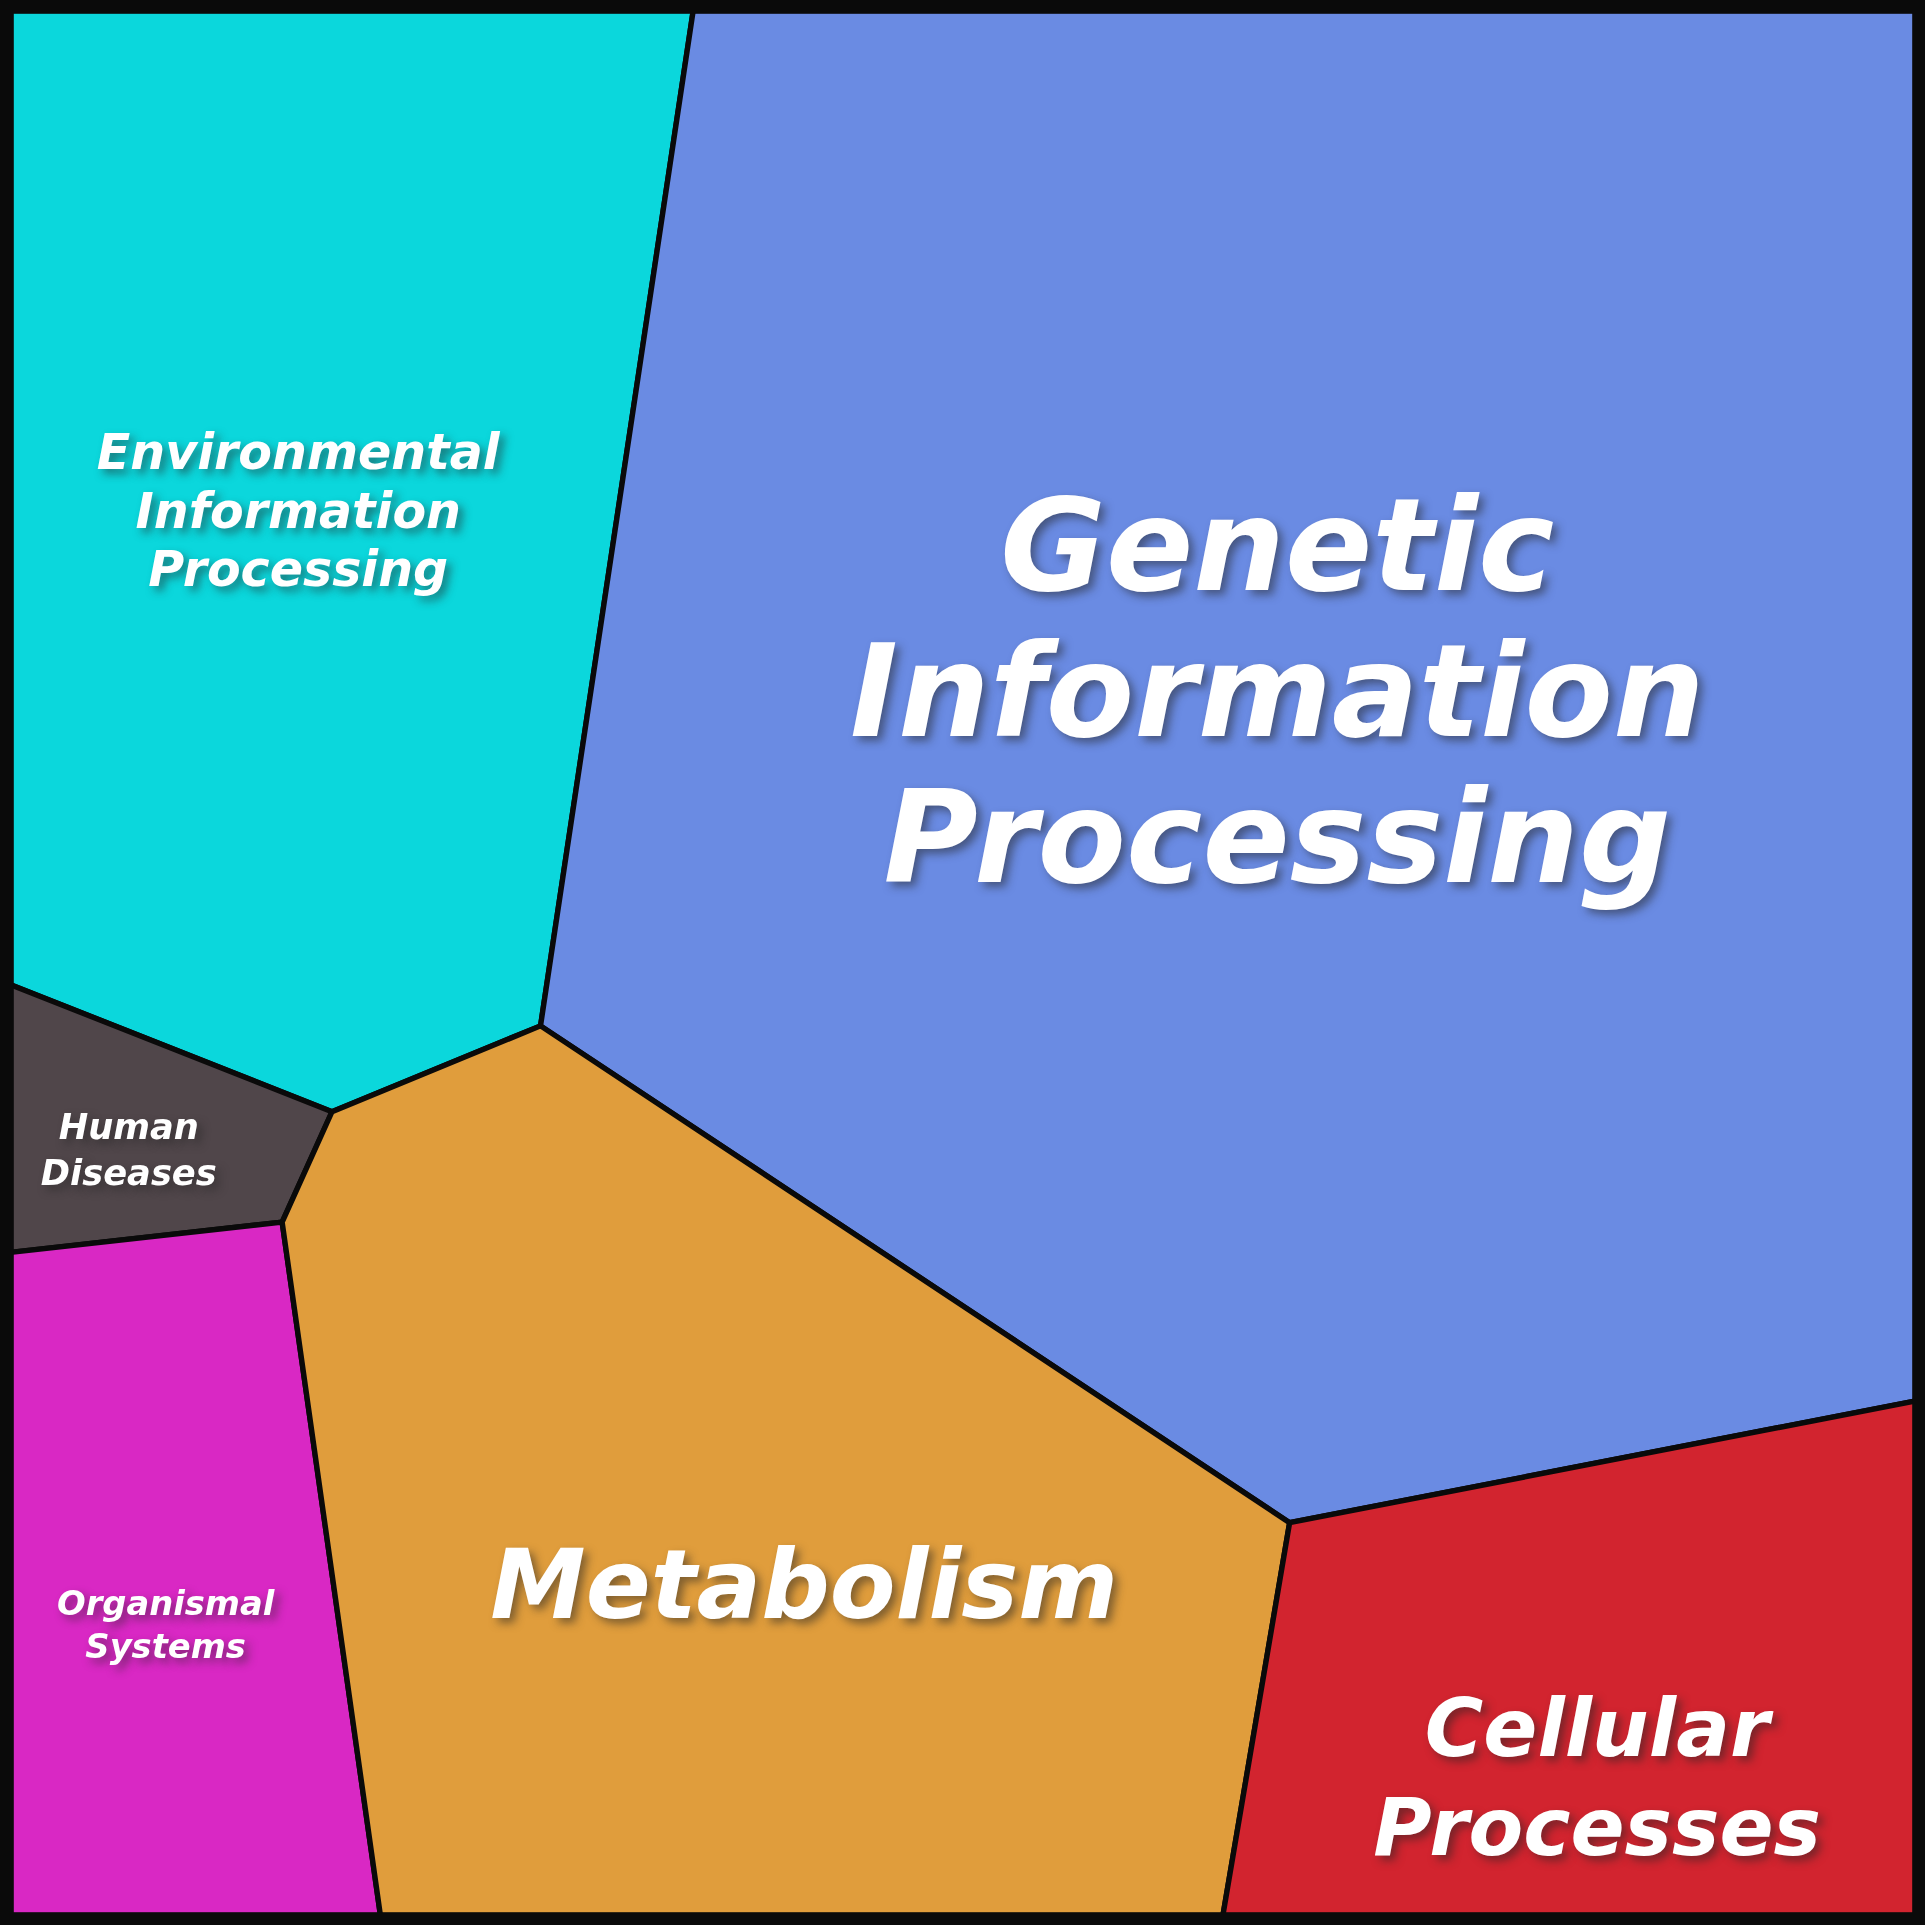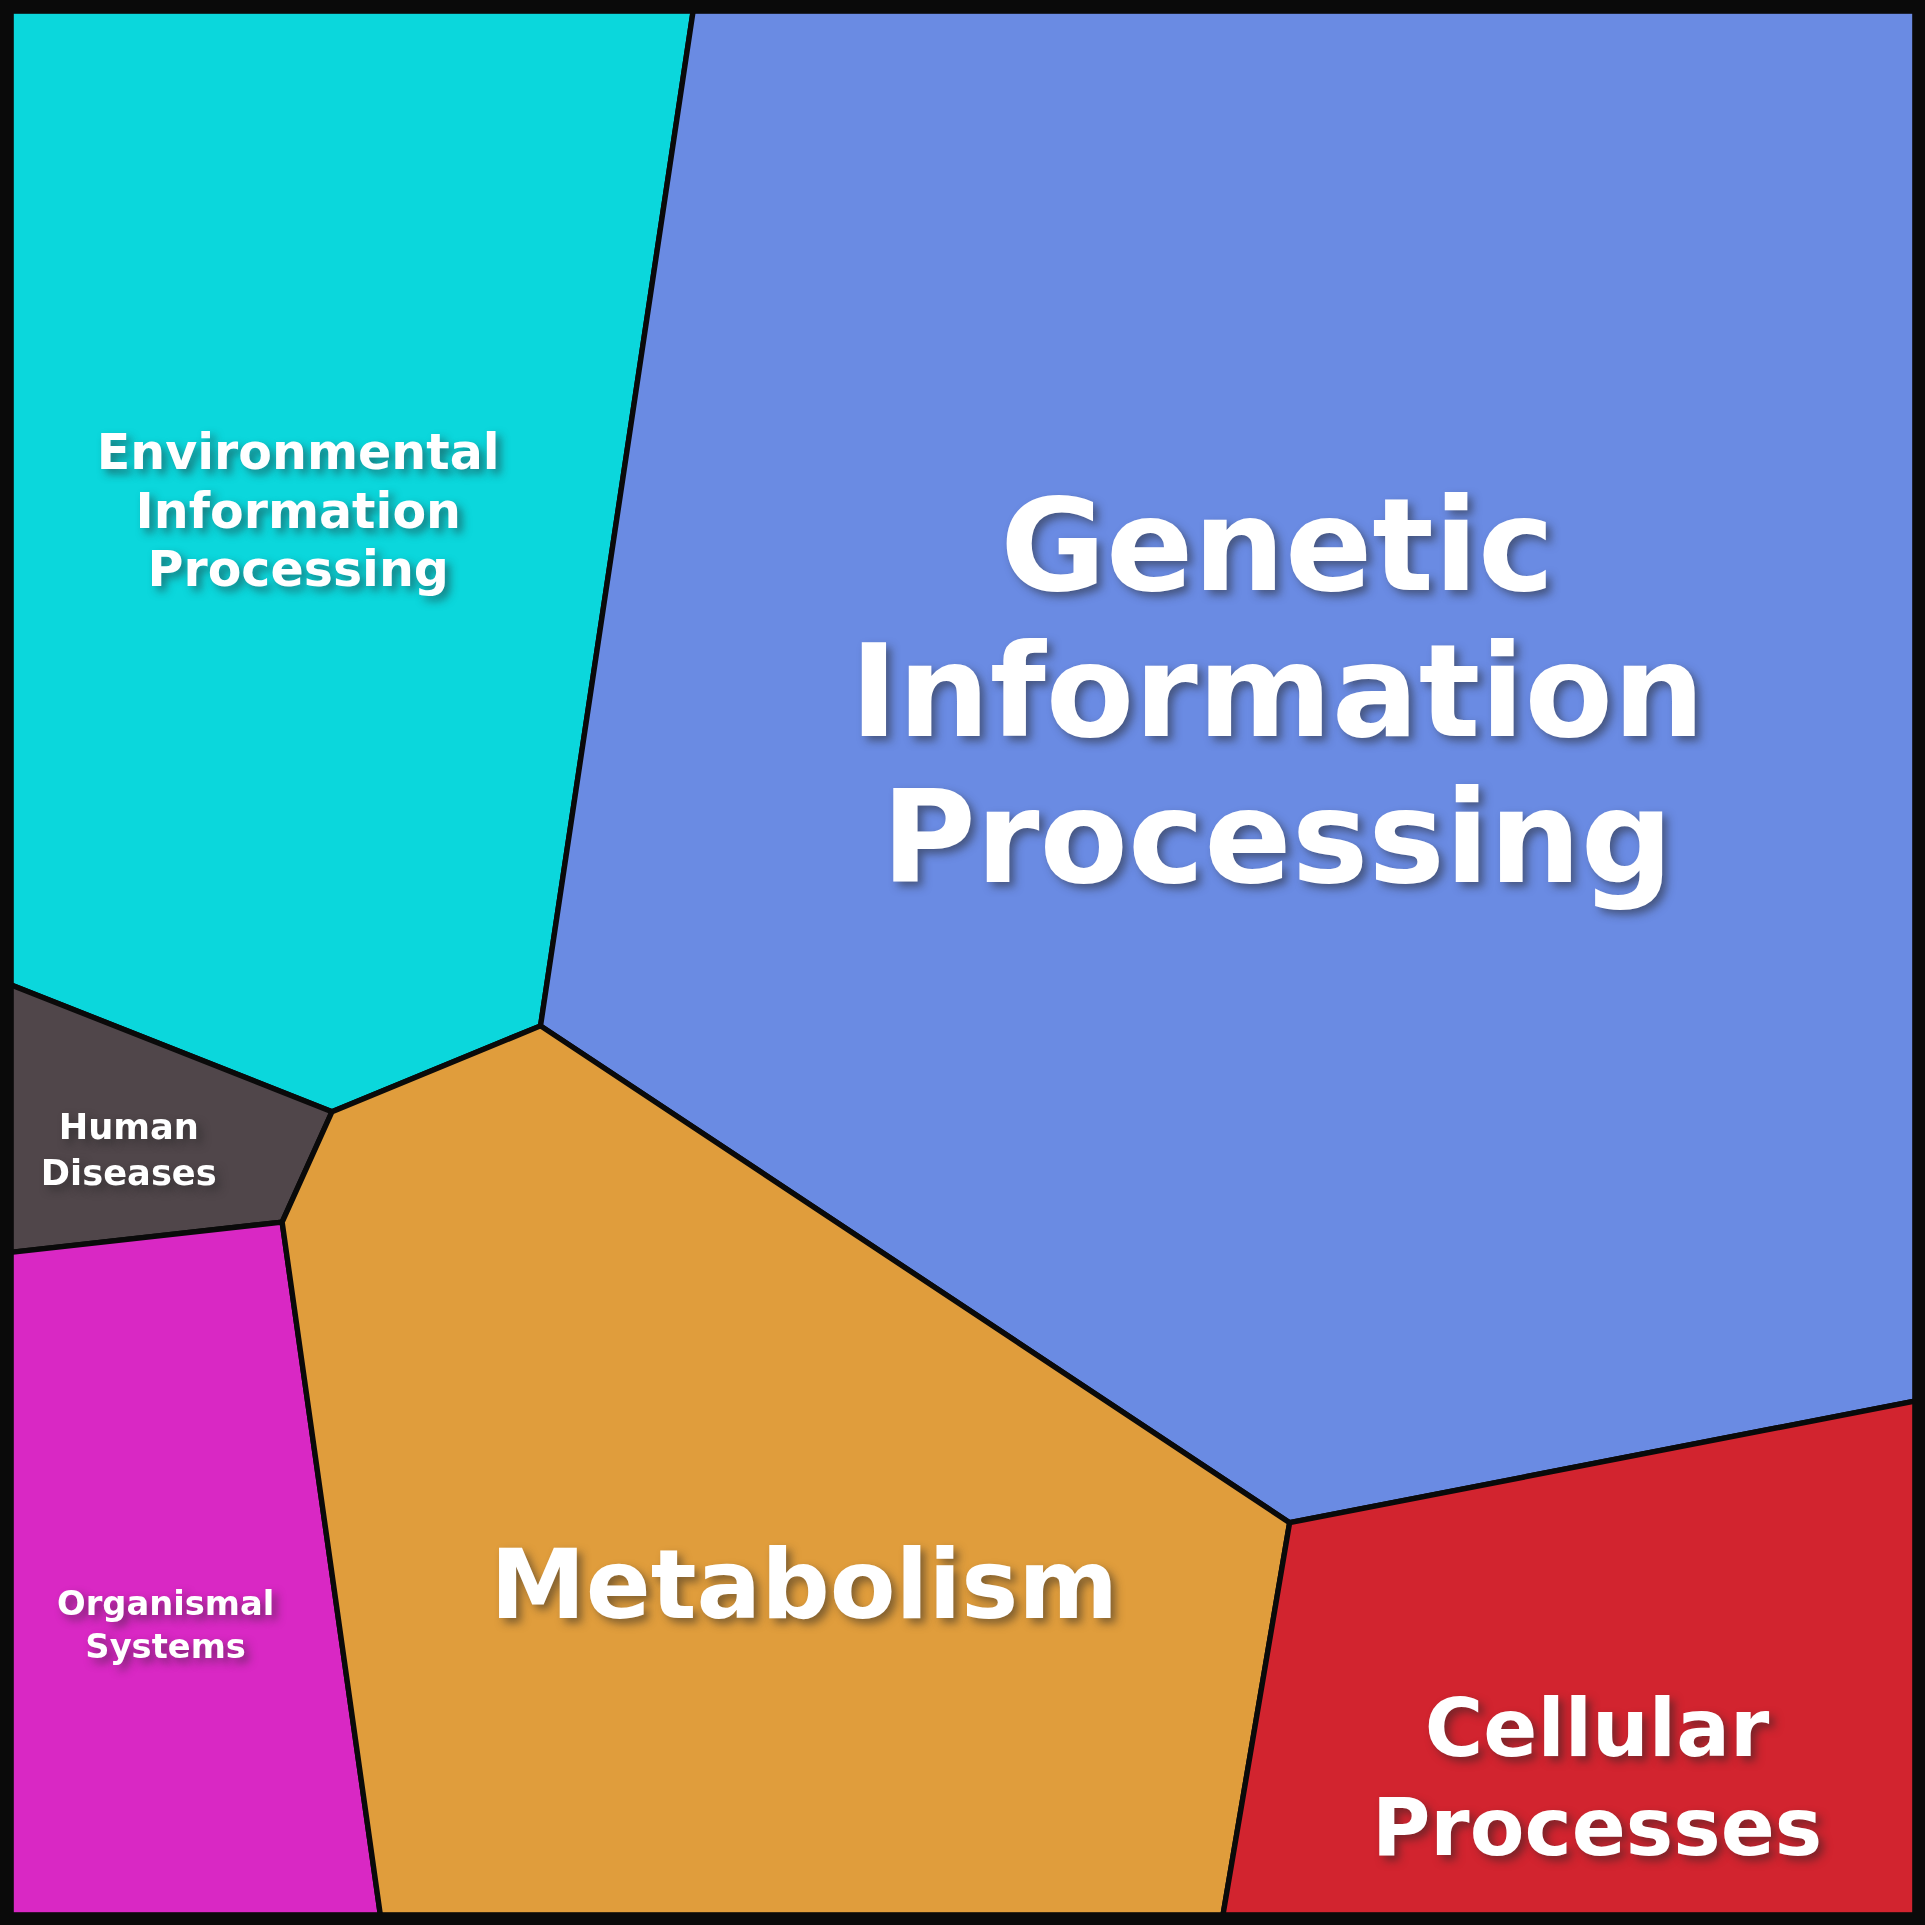--- a/index.html
+++ b/index.html
@@ -5,20 +5,21 @@
   html, body {
     margin: 0;
     padding: 0;
     background: #ffffff;
     font-family: "DejaVu Sans", sans-serif;
   }
   .stage {
     width: 1776px;
     height: 1926px;
     position: relative;
+    font-style: italic;
   }
   svg {
     display: block;
     width: 1926px;
     height: 1926px;
   }
   .region-poly {
     stroke: #0a0a0a;
     stroke-width: 7;
     stroke-linejoin: round;

